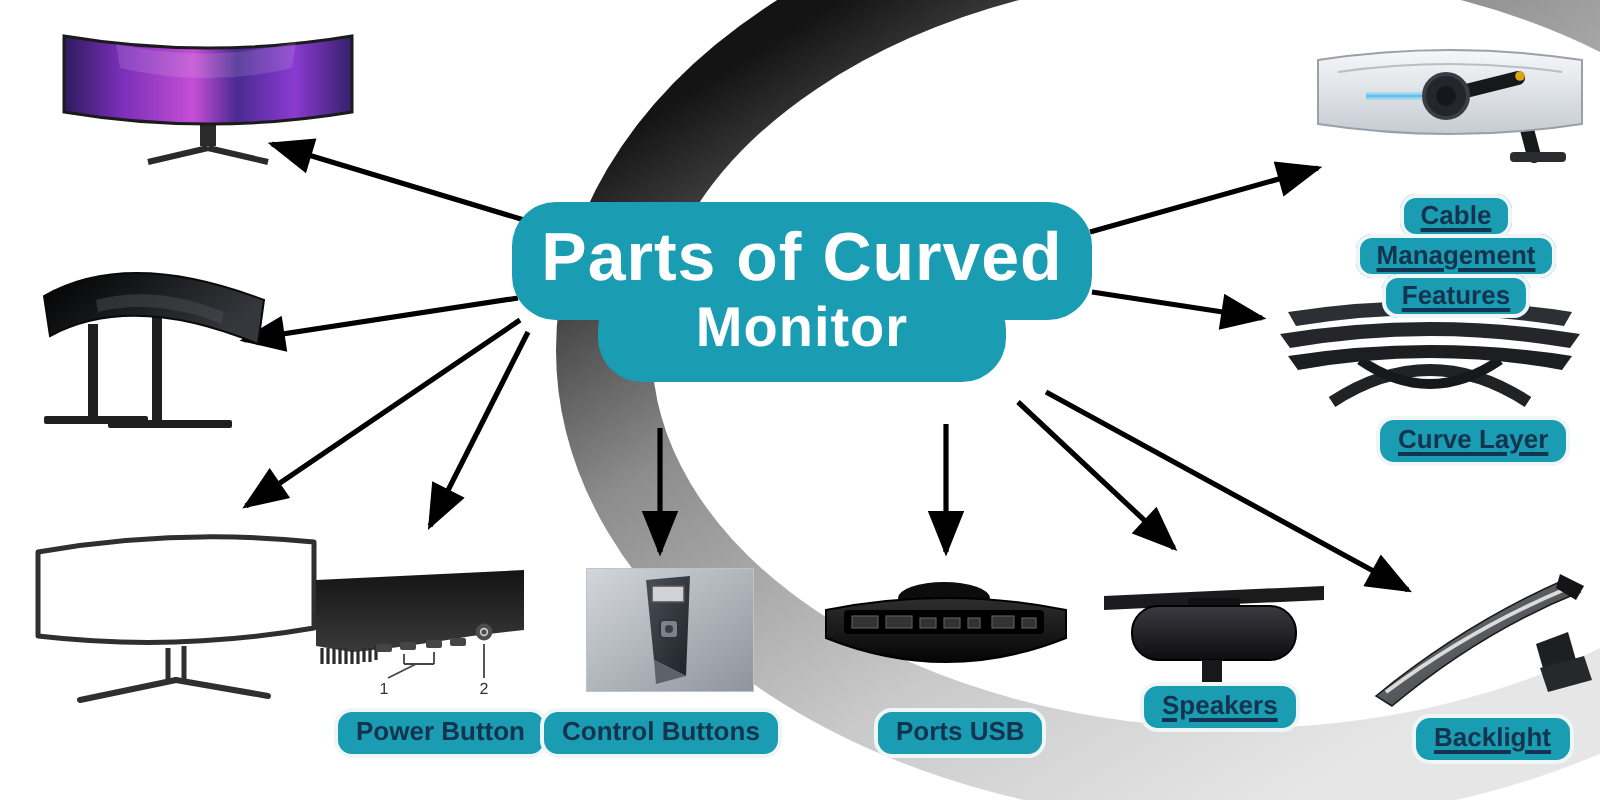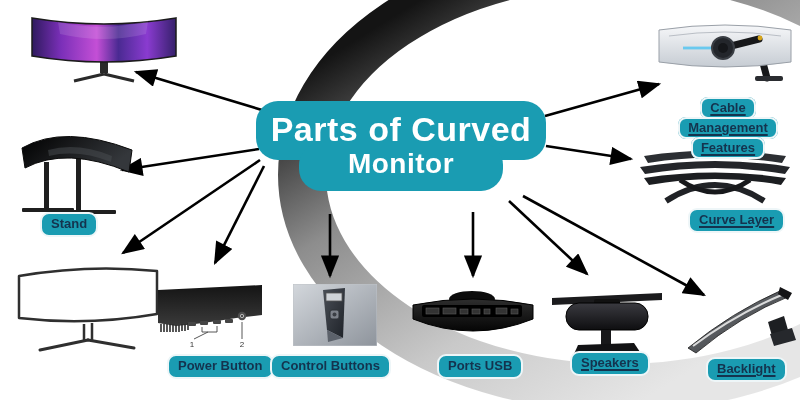--- a/index.html
+++ b/index.html
@@ -107,21 +107,20 @@
           <stop offset="1" stop-color="#34373b"></stop>
       </linearGradient>
     </defs>
     <rect x="36" y="42" width="5" height="50" fill="#1f1f1f"></rect>
     <rect x="68" y="36" width="5" height="56" fill="#1f1f1f"></rect>
     <rect x="14" y="88" width="52" height="4" rx="1" fill="#1f1f1f"></rect>
     <rect x="46" y="90" width="62" height="4" rx="1" fill="#1f1f1f"></rect>
     <path d="M14,28 Q56,4 124,30 L121,52 Q58,26 17,48 Z" fill="url(#stGrad)" stroke="#0a0a0a"></path>
     <path d="M40,30 Q70,22 104,36 L103,42 Q70,29 41,36 Z" fill="#4a4d52" opacity="0.5"></path>
   </svg>
-  <div class="pill" style="left:40px;top:212px">Stand</div>
 
   <svg class="part-img" style="left:14px;top:260px" width="148" height="92">
     <path d="M5,16 Q74,4 143,11 L143,54 Q74,66 5,58 Z" fill="#ffffff" stroke="#2f2f2f" stroke-width="2.5" stroke-linejoin="round"></path>
     <path d="M70,64 L70,80 M78,63 L78,80" stroke="#2f2f2f" stroke-width="2.5"></path>
     <path d="M74,80 L26,90" stroke="#2f2f2f" stroke-width="3" stroke-linecap="round"></path>
     <path d="M74,80 L120,88" stroke="#2f2f2f" stroke-width="3" stroke-linecap="round"></path>
   </svg>
 
   <svg class="part-img" style="left:158px;top:285px" width="104" height="66">
     <defs>
@@ -199,21 +198,21 @@
         <stop offset="0" stop-color="#3a3a40"></stop>
           <stop offset="1" stop-color="#0e0e10"></stop>
       </linearGradient>
     </defs>
     <polygon points="2,16 112,11 112,18 2,23" fill="#1b1b1d"></polygon>
     <rect x="44" y="17" width="26" height="7" rx="2" fill="#111"></rect>
     <rect x="16" y="21" width="82" height="27" rx="13" fill="url(#skGrad)" stroke="#000"></rect>
     <rect x="51" y="48" width="10" height="15" fill="#18181a"></rect>
     <polygon points="28,63 84,61 90,70 24,72" fill="#121214"></polygon>
   </svg>
-  <div class="pill u" style="left:570px;top:351px">Speakers</div>
+  <div class="pill u" style="left:570px;top:341px">Speakers</div>
 
   <svg class="part-img" style="left:684px;top:282px" width="116" height="74">
     <defs>
       <linearGradient id="blGrad" x1="0" y1="0" x2="1" y2="1">
         <stop offset="0" stop-color="#84888d"></stop>
           <stop offset="1" stop-color="#26282b"></stop>
       </linearGradient>
     </defs>
     <polygon points="84,40 100,34 104,48 88,54" fill="#1d1f22"></polygon>
     <polygon points="86,52 108,46 112,58 90,64" fill="#26282c"></polygon>

